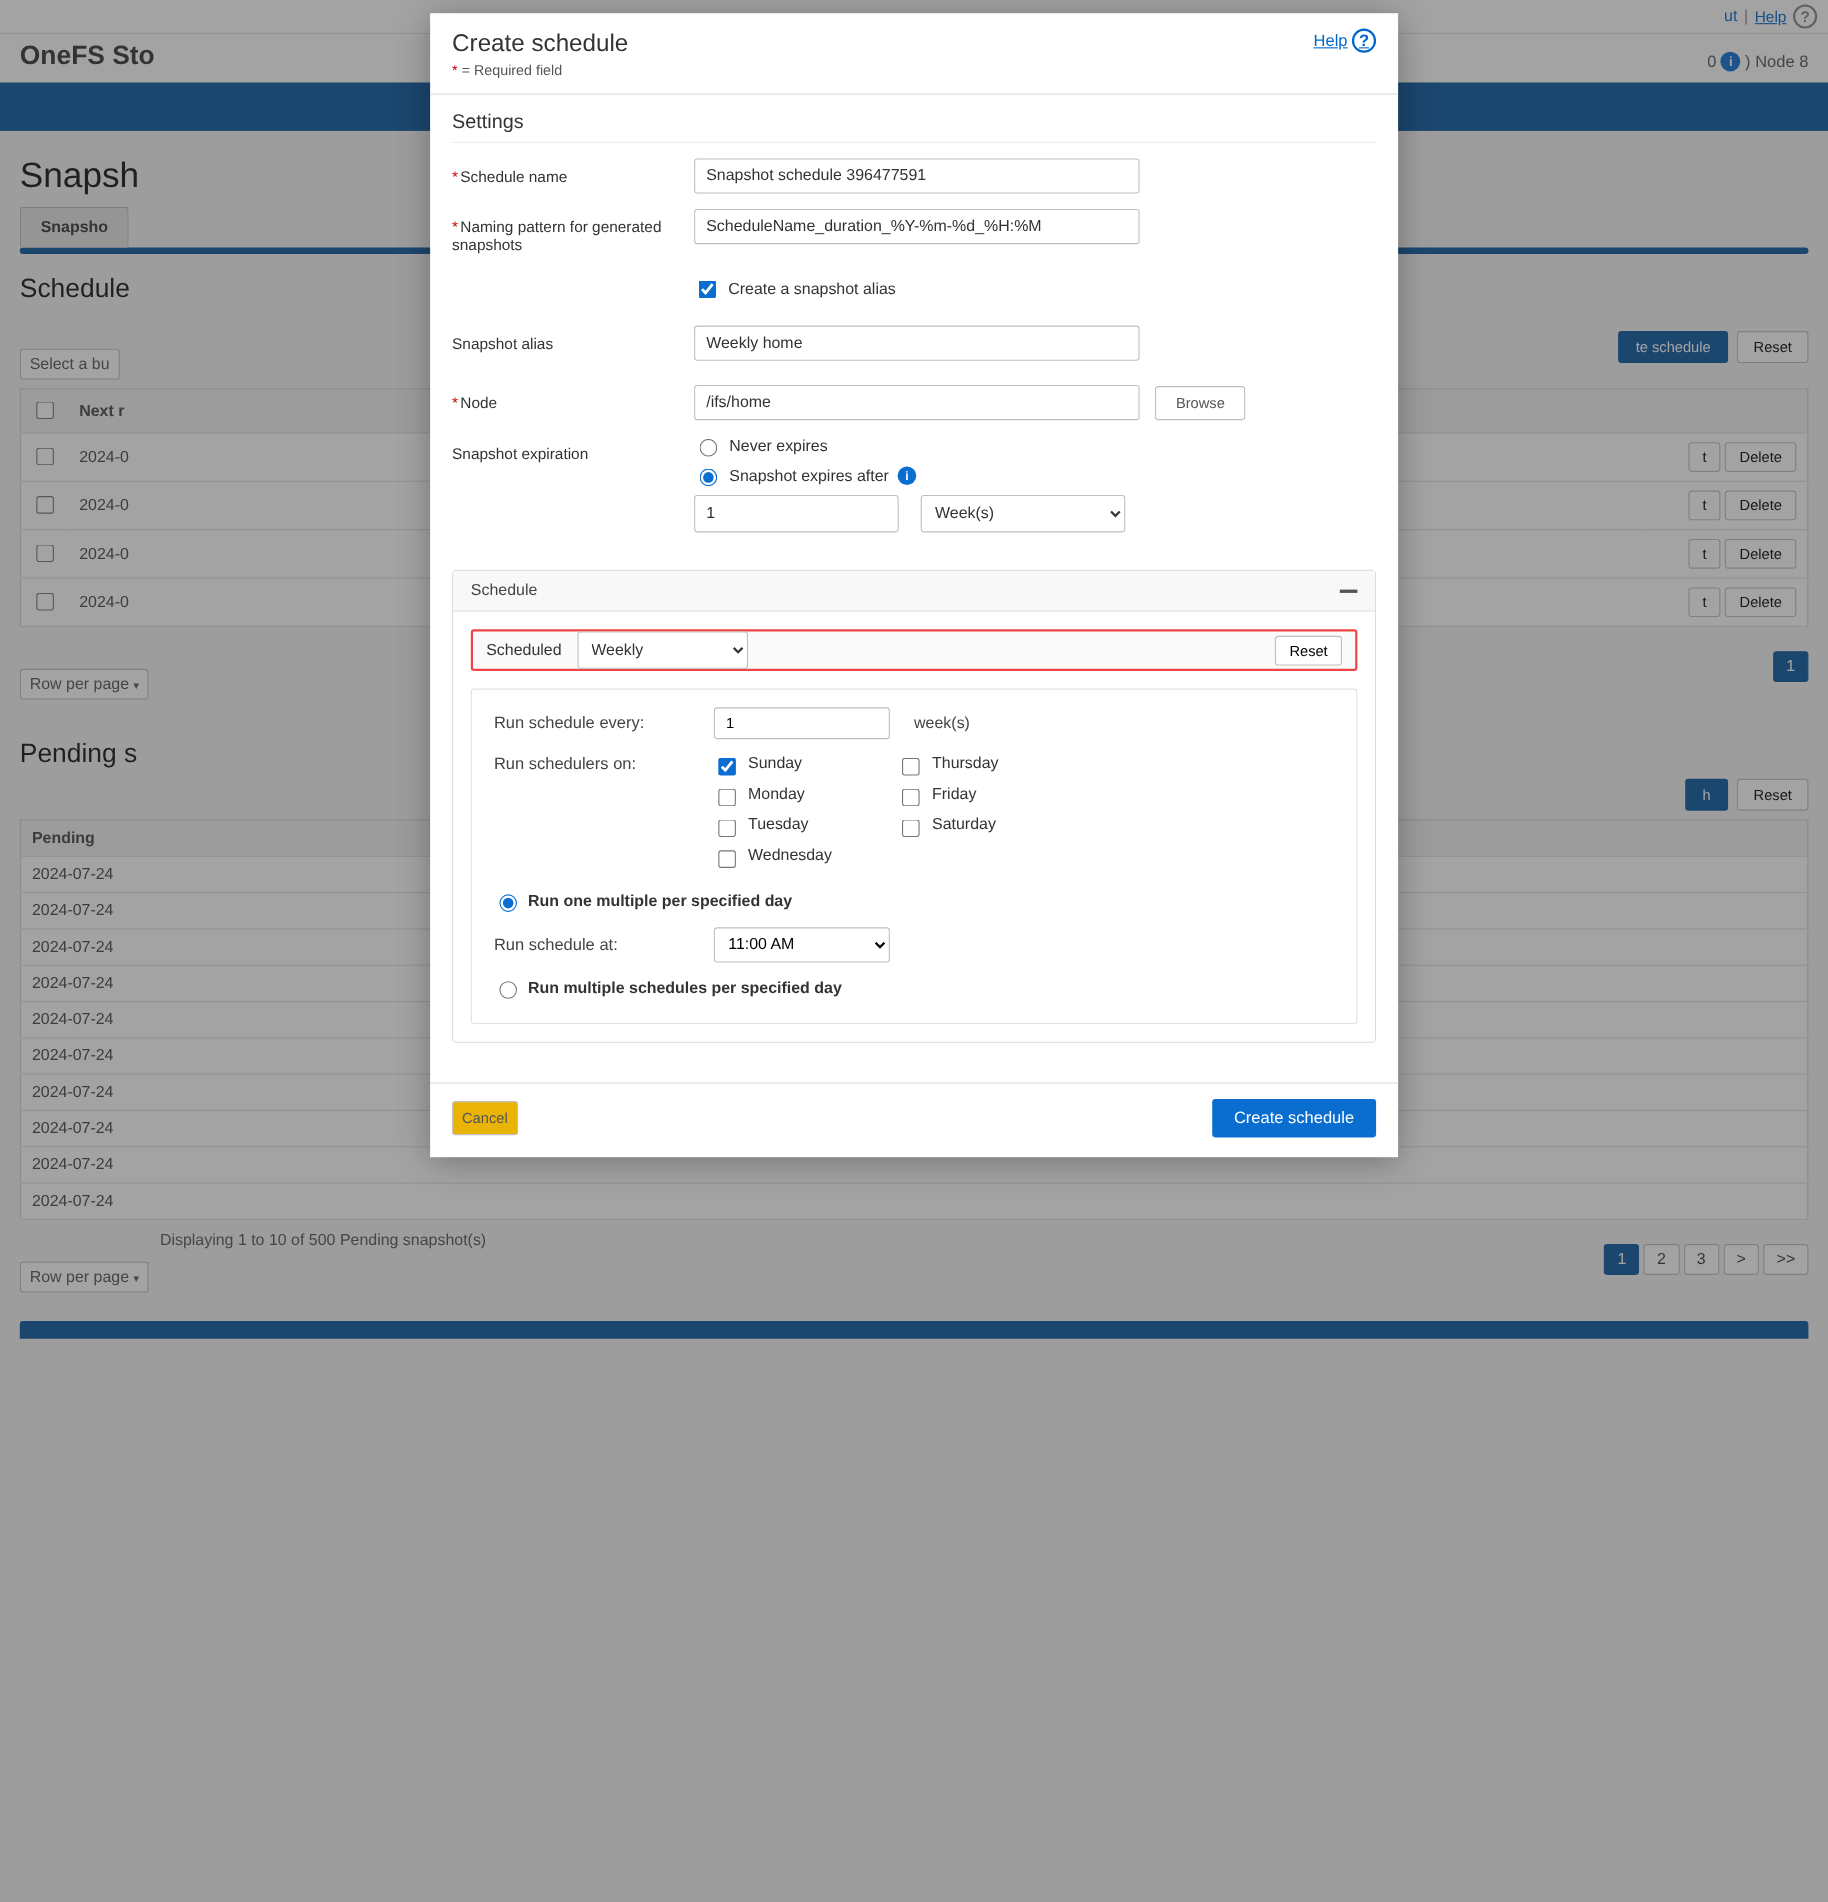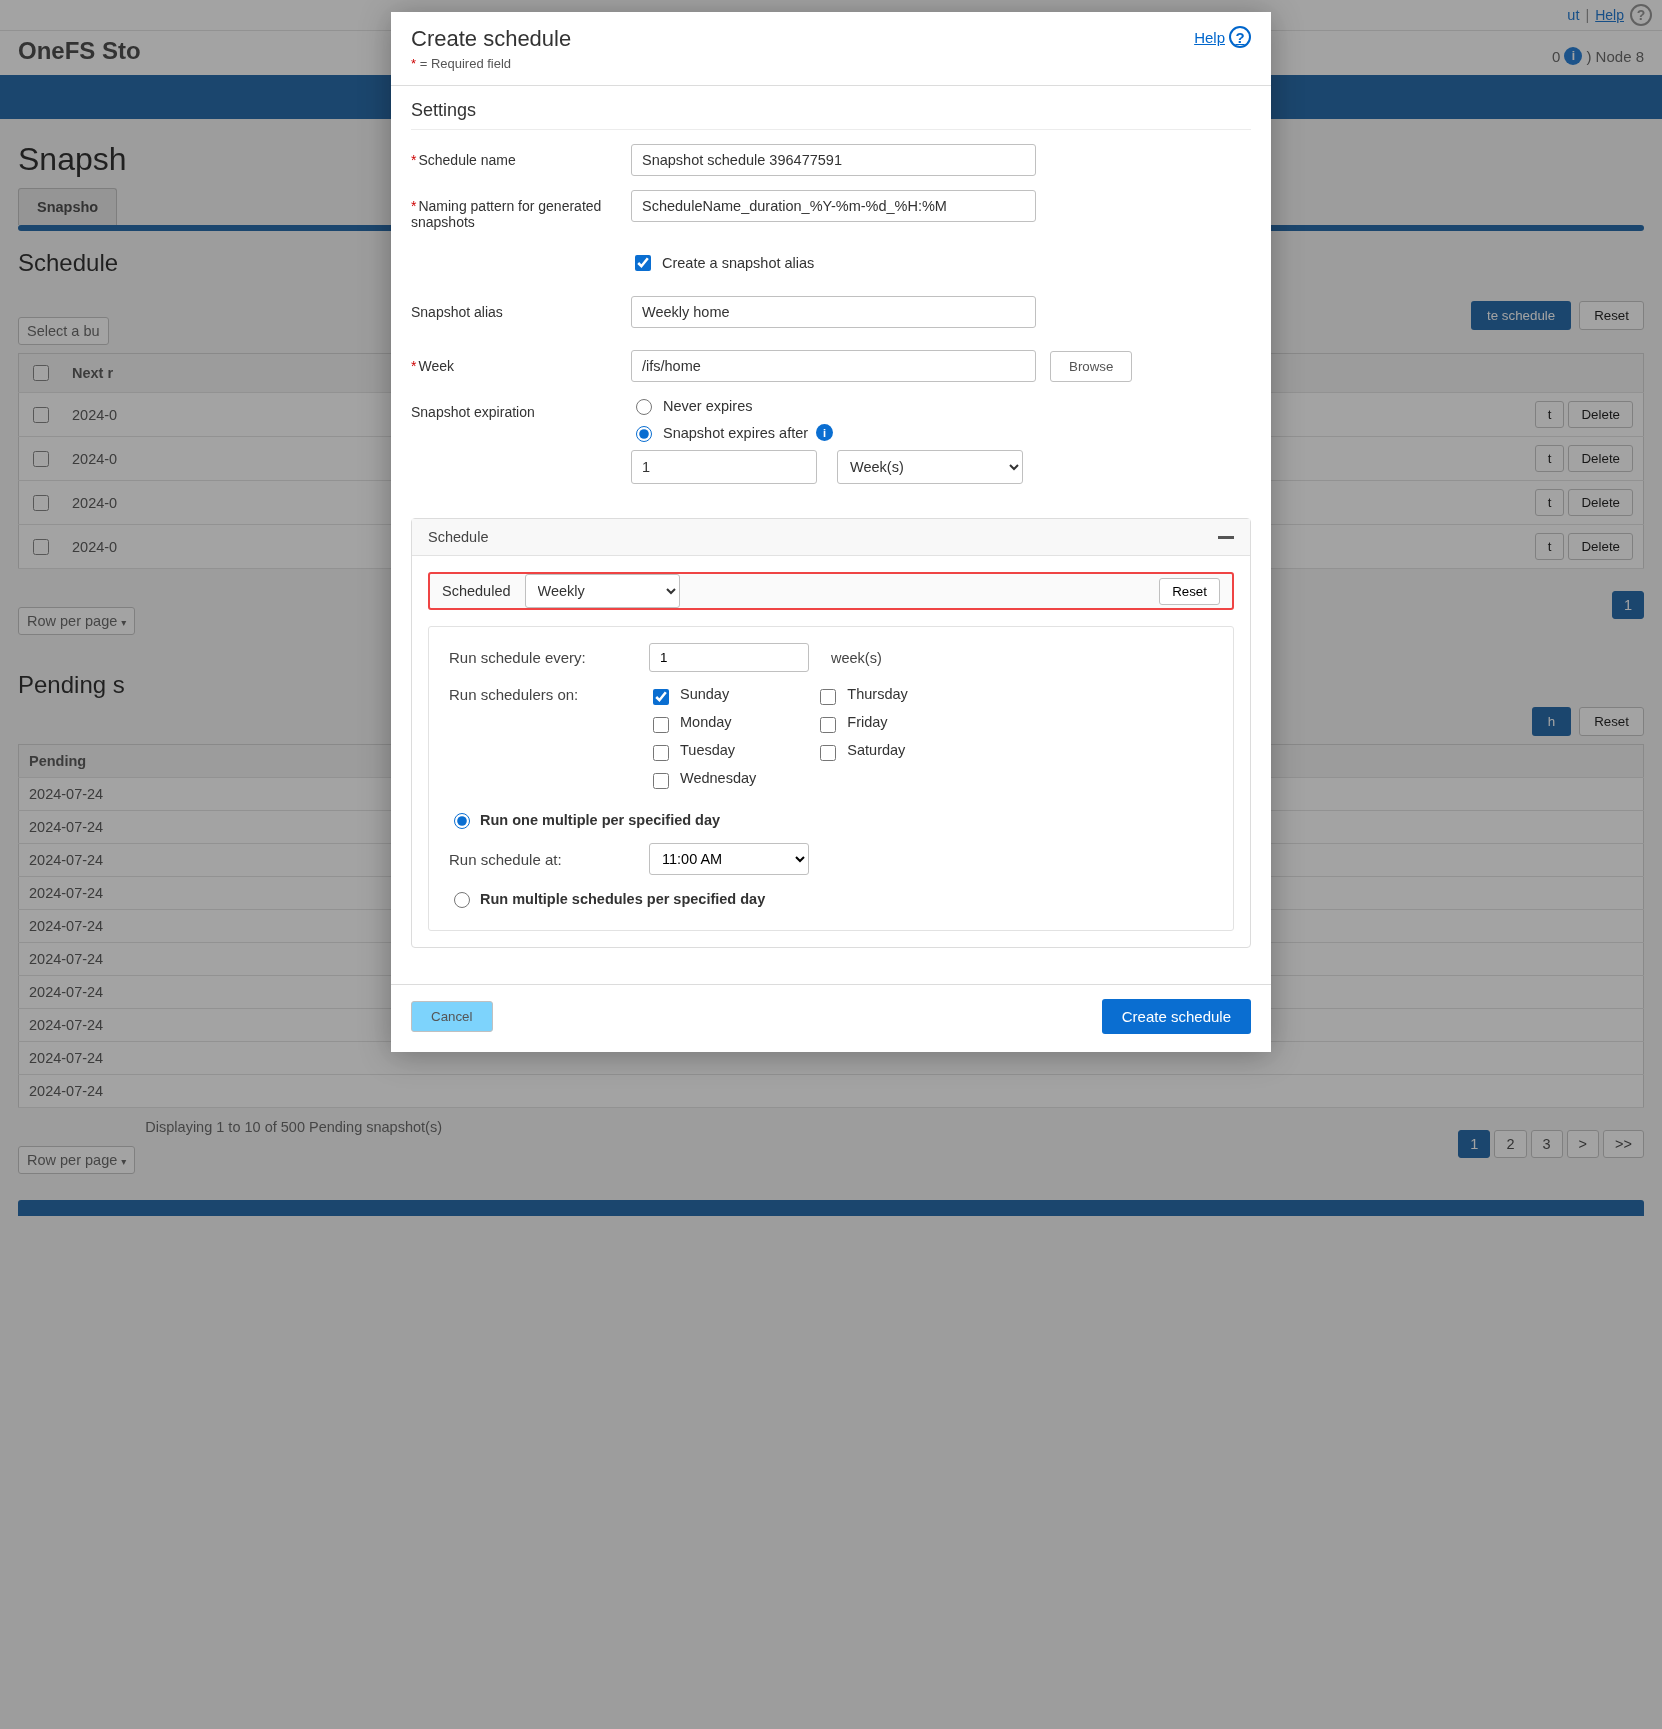--- a/index.html
+++ b/index.html
@@ -74,21 +74,21 @@
   .sched-row-label { width:200px; color:#444; font-size:15px; }
   .num-input { width:160px; padding:6px 10px; border:1px solid #c0c0c0; border-radius:3px; }
   .unit { margin-left:22px; color:#444; }
   .days-grid { display:flex; gap:60px; }
   .days-col { display:flex; flex-direction:column; gap:6px; }
   .day-opt { display:flex; gap:8px; color:#333; }
   .radio-bold { font-weight:600; }
   .time-select { width:160px; padding:6px 8px; border:1px solid #c0c0c0; border-radius:3px; background:#fff; cursor:pointer; font-size:14.5px; }
 
   .modal-foot { display:flex; justify-content:space-between; align-items:center; padding:14px 20px 18px; }
-  .cancel-btn { border:1px solid #c0c0c0; padding:7px 19px; background:#7dd3fc; border-radius:3px; cursor:pointer; color:#555; }
+  .cancel-btn { border:1px solid #c0c0c0; padding:7px 8px; background:#eab308; border-radius:3px; cursor:pointer; color:#555; }
   .create-btn { border:none; padding:9px 20px; background:#0a6ed1; color:#fff; border-radius:3px; cursor:pointer; font-size:15px; }
 
   .frow-gap { margin-top:22px; }
 </style>
 </head>
 <body>
 
 <div class="page-bg">
 
   <div class="bg-topbar">
@@ -283,21 +283,21 @@
       </div>
 
       <div class="frow">
         <div class="flabel">Snapshot alias</div>
         <div class="fctl">
           <input class="text-input" type="text" value="Weekly home" style="">
         </div>
       </div>
 
       <div class="frow frow-gap">
-        <div class="flabel"><span class="ast">*</span><span>Week</span></div>
+        <div class="flabel"><span class="ast">*</span><span>Node</span></div>
         <div class="fctl browse-row">
           <input class="text-input" type="text" value="/ifs/home" style="">
           <button class="browse-btn">Browse</button>
         </div>
       </div>
 
       <div class="frow">
         <div class="flabel">Snapshot expiration</div>
         <div class="fctl">
           <div class="radio-row">

